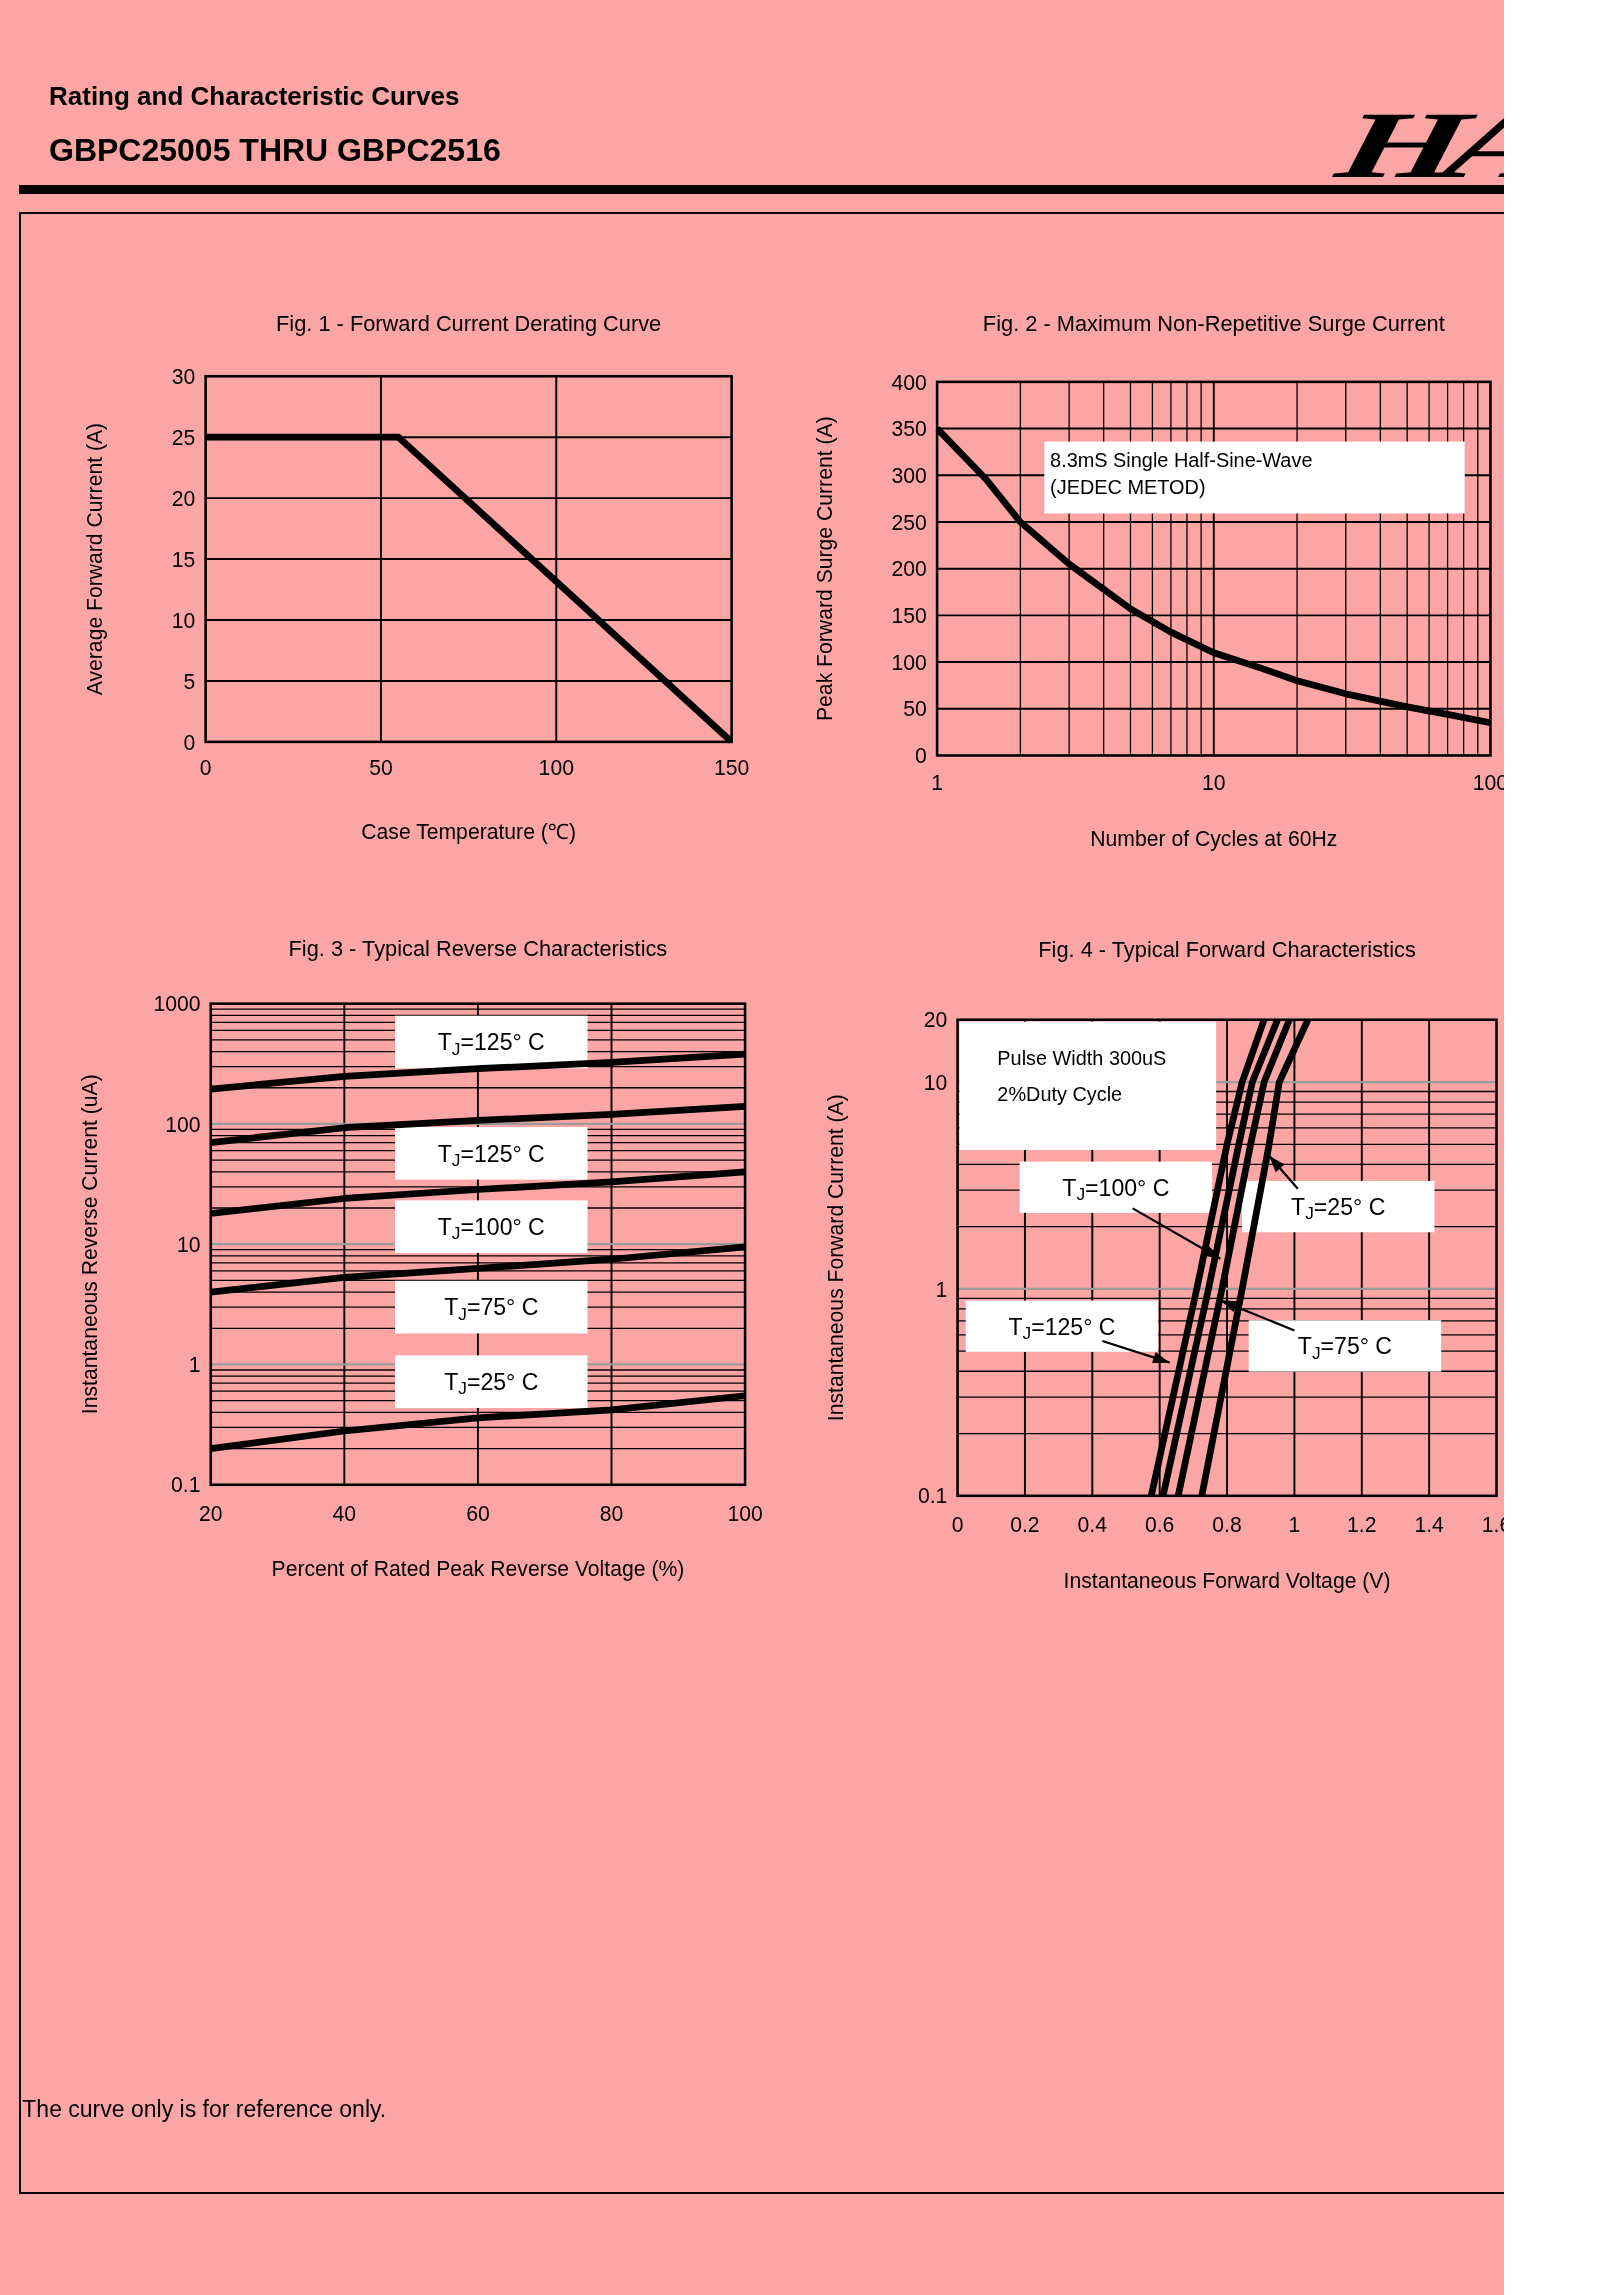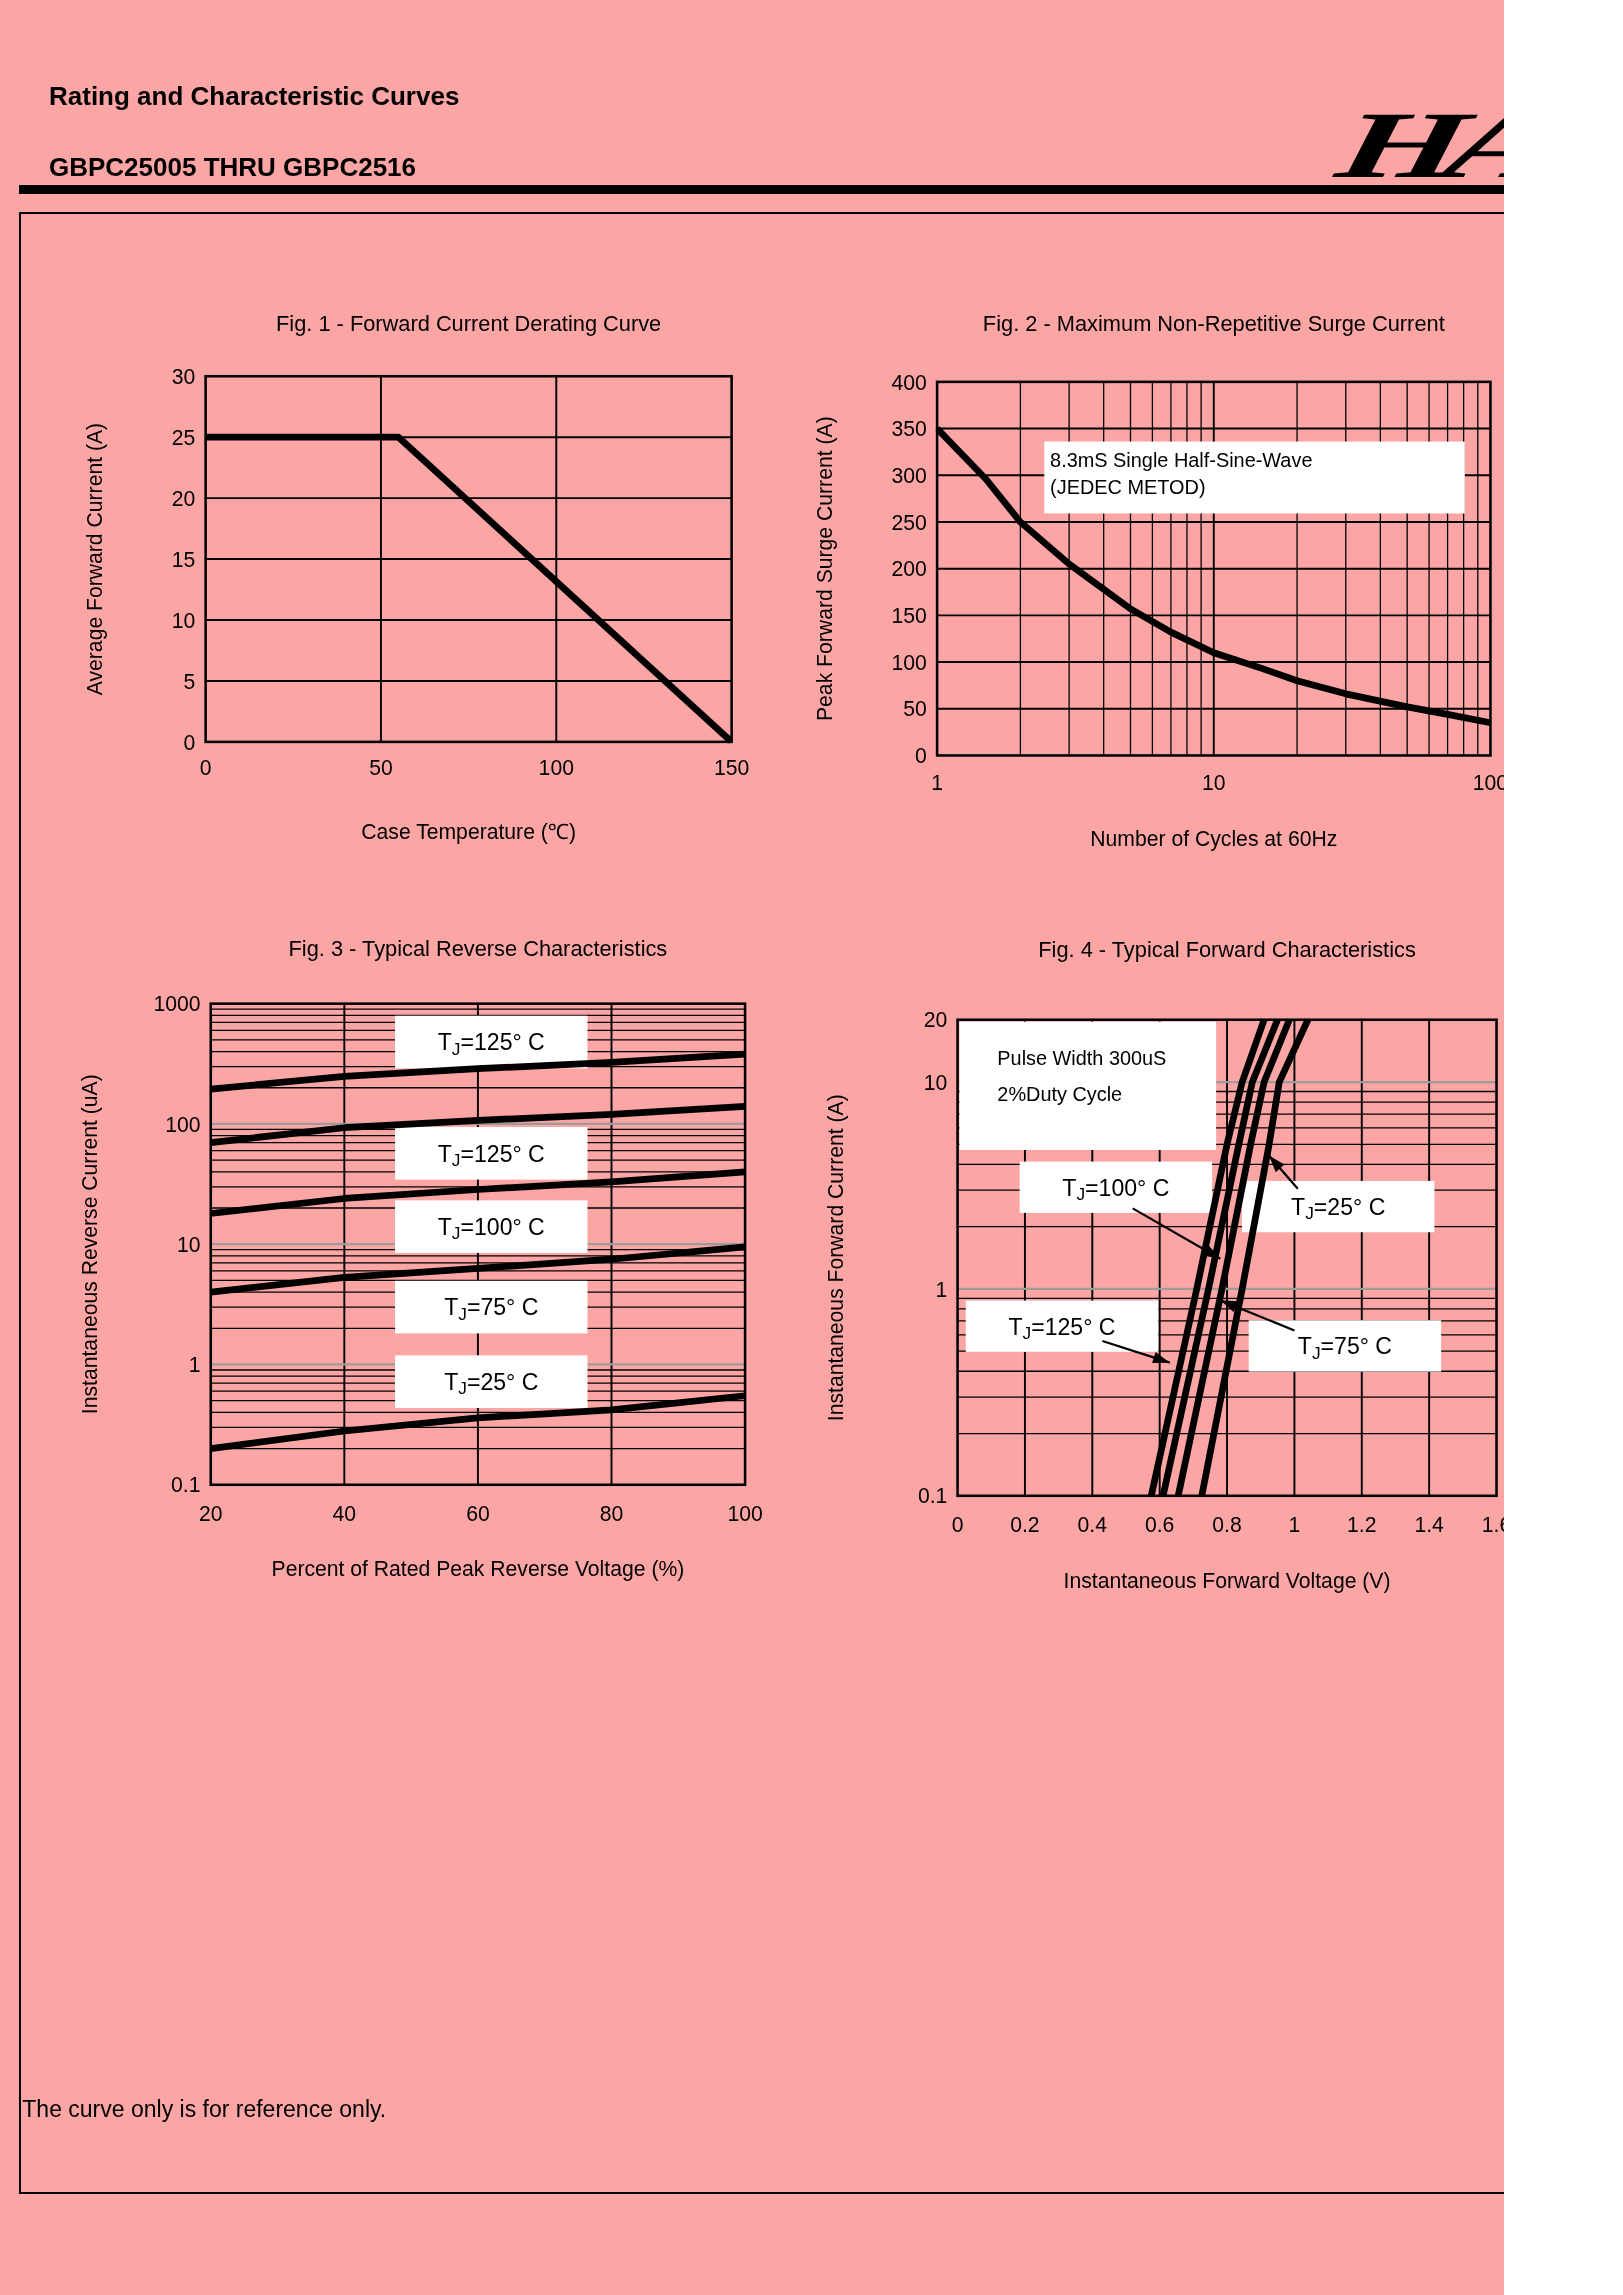--- a/index.html
+++ b/index.html
@@ -1,19 +1,19 @@
 <!DOCTYPE html>
 <html style="font-size:10.3px"><head>
 <meta charset="utf-8">
 <style>
   html,body{margin:0;padding:0;background:#fff;}
   .page{position:relative;width:1504px;height:2295px;background:#fca5a5;
         font-family:"Liberation Sans",sans-serif;color:#000;overflow:hidden;}
   .hdr-title{position:absolute;left:49px;top:81px;font-size:26px;font-weight:bold;white-space:nowrap;}
-  .hdr-part{position:absolute;left:49px;top:152px;font-size:26px;font-weight:bold;white-space:nowrap;}
+  .hdr-part{position:absolute;left:49px;top:132px;font-size:32px;font-weight:bold;white-space:nowrap;}
   .logo{position:absolute;left:1340px;top:98px;font-family:"Liberation Serif",serif;
         font-style:italic;font-weight:bold;font-size:95px;line-height:1;letter-spacing:-0.12em;
         transform:skewX(-12deg) scaleX(1.72);transform-origin:left center;white-space:nowrap;}
   .rule{position:absolute;left:19px;top:185px;width:1585px;height:9px;background:#000;}
   .main-box{position:absolute;left:19px;top:212px;width:1580px;height:1978px;border:2.6px solid #000;}
   svg.fig{position:absolute;overflow:visible;}
   .note{position:absolute;left:1.3px;top:1882px;font-size:23px;white-space:nowrap;}
 </style>
 </head>
 <body>

